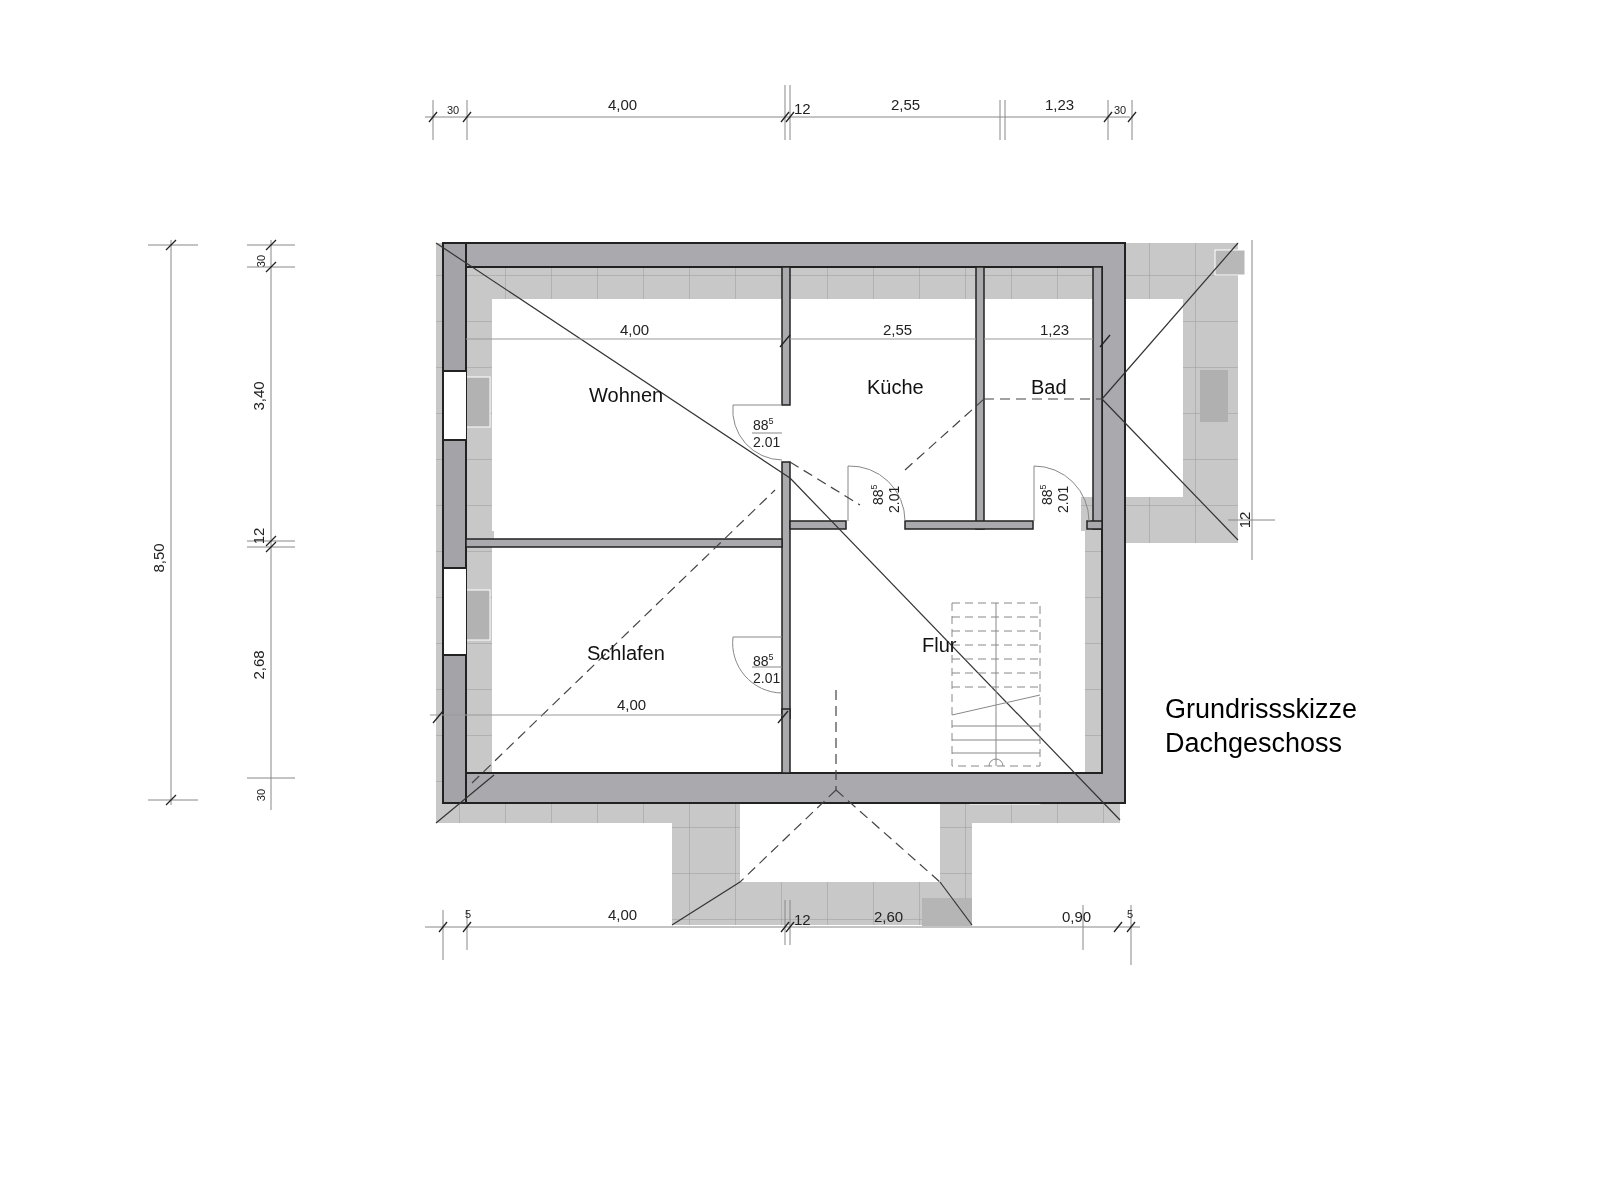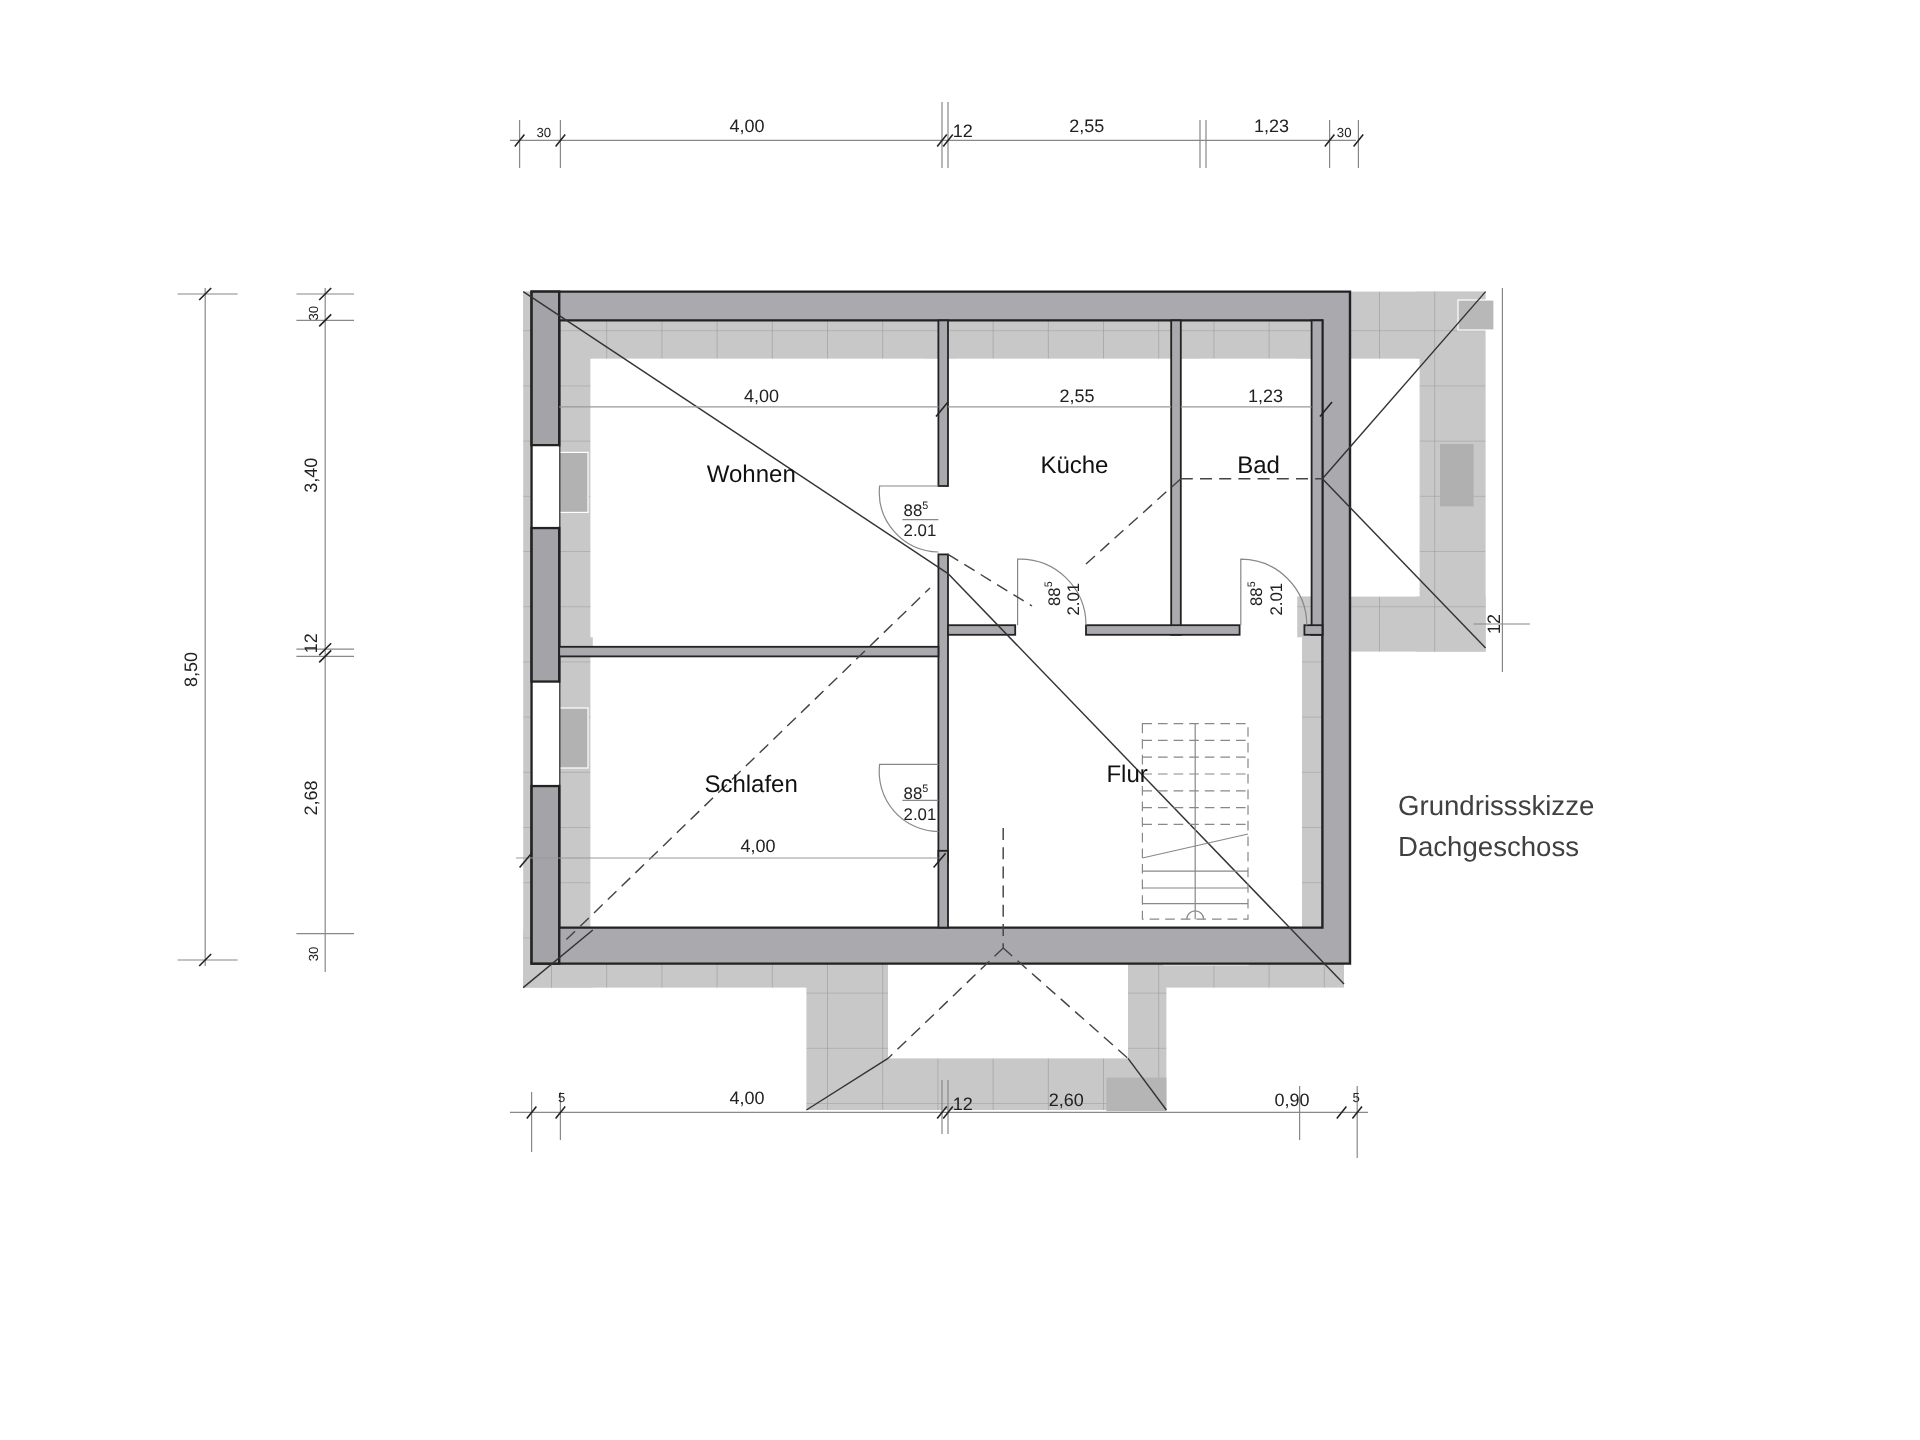--- a/index.html
+++ b/index.html
@@ -3,21 +3,21 @@
 <meta charset="utf-8">
 <style>
   html, body { margin:0; padding:0; background:#ffffff; }
   body { width:1600px; height:1200px; position:relative; overflow:hidden;
          font-family:"Liberation Sans", sans-serif; }
   svg { position:absolute; left:0; top:0; }
   .dim { font-family:"Liberation Sans", sans-serif; font-size:15px; fill:#222; }
   .dimsm { font-family:"Liberation Sans", sans-serif; font-size:11px; fill:#222; }
   .room { font-family:"Liberation Sans", sans-serif; font-size:20px; fill:#111; }
   .door { font-family:"Liberation Sans", sans-serif; font-size:14px; fill:#222; }
-  .title { position:absolute; left:1165px; top:654px; font-size:23px; line-height:34px; color:#404040; }
+  .title { position:absolute; left:1165px; top:692px; font-size:27px; line-height:34px; color:#000000; }
   .title div { white-space:nowrap; }
 </style>
 </head>
 <body>
 
 <svg width="1600" height="1200" viewBox="0 0 1600 1200">
   <defs>
     <pattern id="tiles" width="46" height="46" patternUnits="userSpaceOnUse">
       <rect width="46" height="46" fill="#c8c8c8"></rect>
       <path d="M46 0 V46 M0 46 H46" stroke="#9a9a9a" stroke-width="1"></path>

